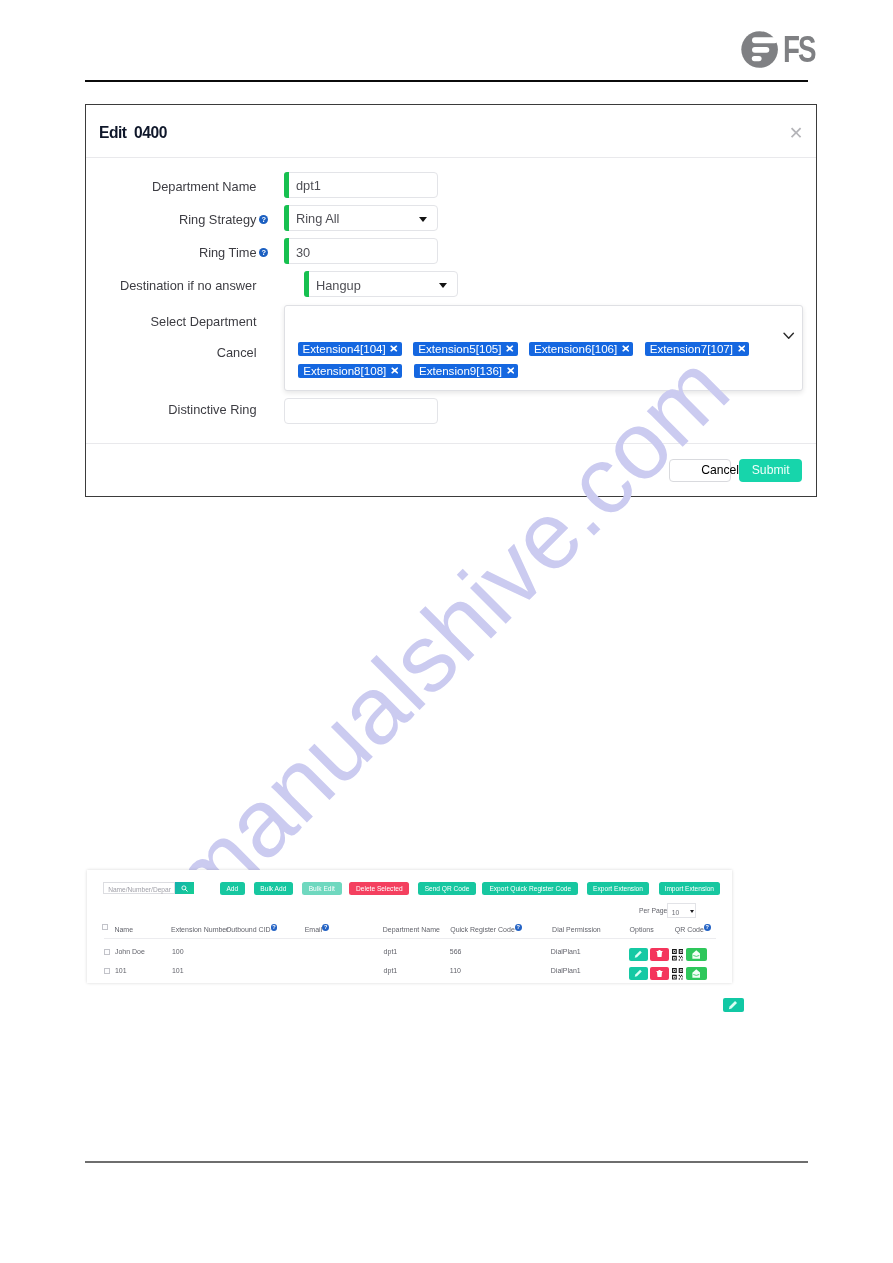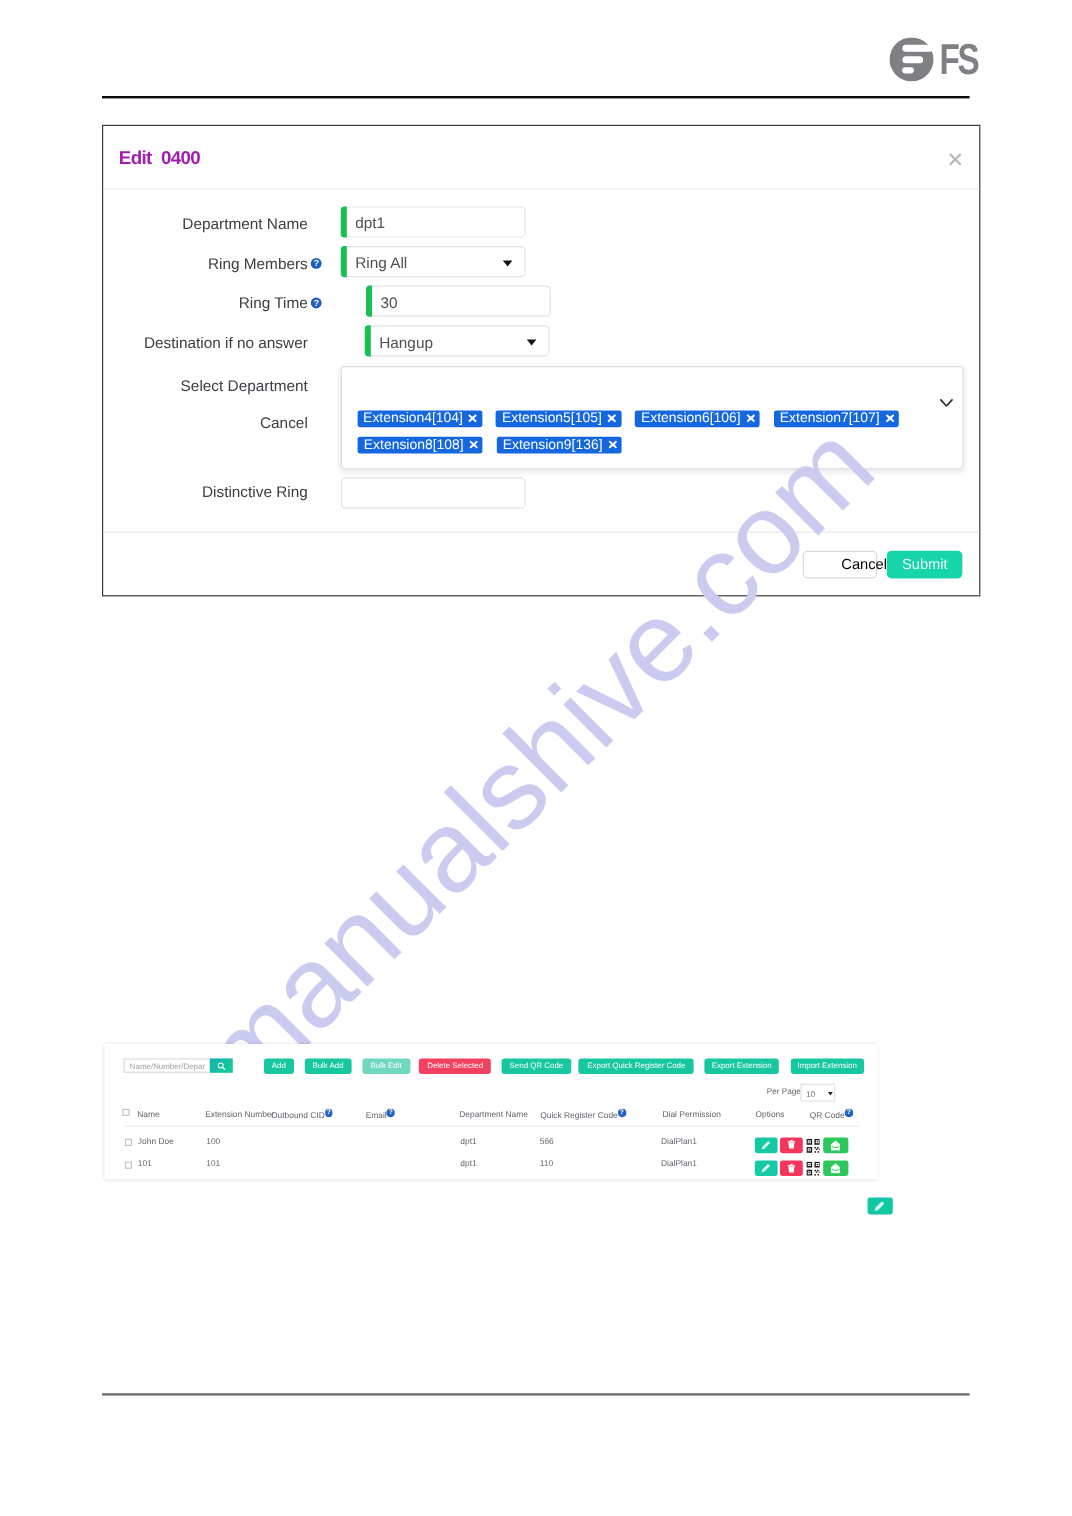--- a/index.html
+++ b/index.html
@@ -10,21 +10,21 @@
   
   .logo{position:absolute;left:741.4px;top:31.2px;width:80px;height:44px;}
   .logo svg{display:block;}
   .rule-top{position:absolute;left:84.5px;top:80.4px;width:723.5px;height:1.7px;background:#0b0b0b;}
   .rule-bottom{position:absolute;left:85px;top:1161.2px;width:723px;height:1.8px;background:#6e6e6e;}
 
   
   .dialog{position:absolute;left:85px;top:104px;width:732px;height:393px;background:#fff;
           border:1px solid #3b3b3b;box-sizing:border-box;}
   .dlg-head{position:absolute;left:0;top:0;width:100%;height:53px;border-bottom:1px solid #e9e9ec;box-sizing:border-box;}
-  .dlg-title{position:absolute;white-space:pre;left:13px;top:18.5px;font-size:15.6px;font-weight:600;color:#a21caf;letter-spacing:-0.5px;}
+  .dlg-title{position:absolute;white-space:pre;left:13px;top:18.5px;font-size:15.6px;font-weight:600;color:#0f172a;letter-spacing:-0.5px;}
   .dlg-close{position:absolute;left:702px;top:21.2px;width:16px;height:14px;color:#b4b4b8;font-size:17.5px;line-height:14px;text-align:center;font-family:"Liberation Sans",sans-serif;}
   .dlg-foot{position:absolute;left:0;top:338.2px;width:100%;height:52px;border-top:1px solid #e9e9ec;box-sizing:border-box;}
   .flabel{position:absolute;text-align:right;font-size:12.8px;color:#3c3c42;white-space:nowrap;}
   .th .q{display:inline-block;margin-left:0px;position:relative;top:-1.5px;}
   .qicon{position:absolute;width:9px;height:9px;border-radius:50%;background:#1b5fc1;color:#fff;font-size:7.4px;
          line-height:9.3px;text-align:center;font-weight:bold;font-family:"Liberation Sans",sans-serif;}
 
   .field{position:absolute;box-sizing:border-box;border:1px solid #e3e4e8;border-radius:4px;background:#fff;}
   .field .gbar{position:absolute;left:-1px;top:-1px;width:5px;height:26px;background:#17c050;border-radius:3px 0 0 3px;}
   .field .val{position:absolute;left:11px;top:5.5px;font-size:12.8px;color:#4f4f55;}
@@ -100,30 +100,30 @@
   <div class="dialog">
     <div class="dlg-head"></div>
     <div class="dlg-title">Edit  0400</div>
     <div class="dlg-close">✕</div>
     <div id="form-rows">
         <div class="flabel" style="left:0;top:73.5px;width:170.5px;"><span>Department Name</span></div>
         <div class="field" style="left:198px;top:66.5px;width:154px;height:26px;">
           <div class="gbar"></div>
           <div class="val">dpt1</div>
         </div>
-        <div class="flabel" style="left:0;top:106.5px;width:170.5px;"><span>Ring Members</span></div>
+        <div class="flabel" style="left:0;top:106.5px;width:170.5px;"><span>Ring Strategy</span></div>
         <span class="qicon" style="left:173.2px;top:109.7px;">?</span>
         <div class="field" style="left:198px;top:99.5px;width:154px;height:26px;">
           <div class="gbar"></div>
           <div class="val">Ring All</div>
           <div class="caret"></div>
         </div>
         <div class="flabel" style="left:0;top:140px;width:170.5px;"><span>Ring Time</span></div>
         <span class="qicon" style="left:173.2px;top:143.2px;">?</span>
-        <div class="field" style="left:198px;top:133px;width:154px;height:26px;margin-left:21px;">
+        <div class="field" style="left:198px;top:133px;width:154px;height:26px;">
           <div class="gbar"></div>
           <div class="val">30</div>
         </div>
         <div class="flabel" style="left:0;top:173px;width:170.5px;"><span>Destination if no answer</span></div>
         <div class="field" style="left:198px;top:166px;width:154px;height:26px;margin-left:20px;">
           <div class="gbar"></div>
           <div class="val">Hangup</div>
           <div class="caret"></div>
         </div>
         <div class="flabel" style="left:0;top:209px;width:170.5px;">Select Department</div>

